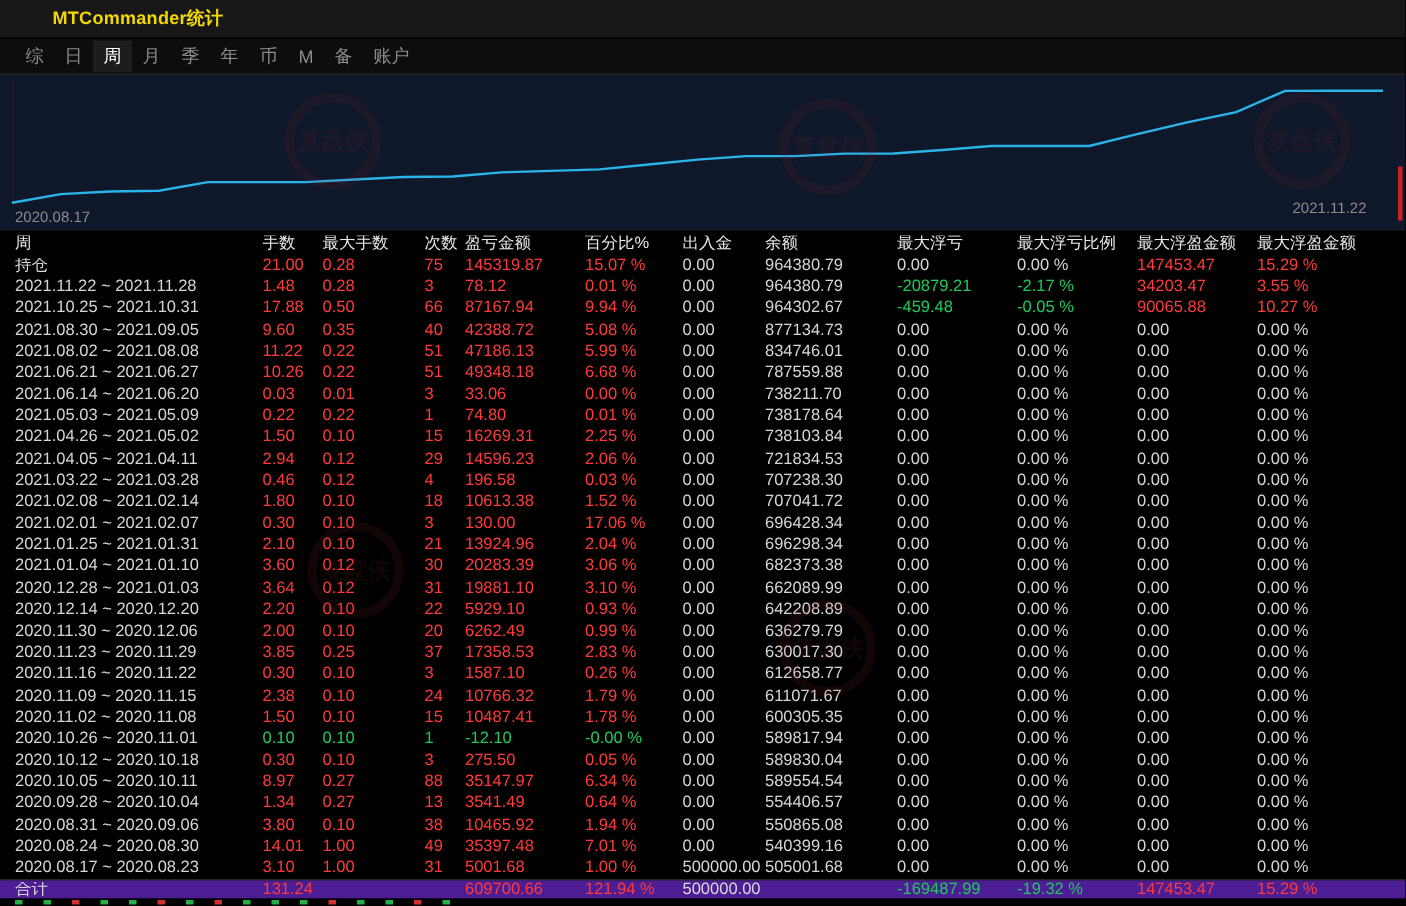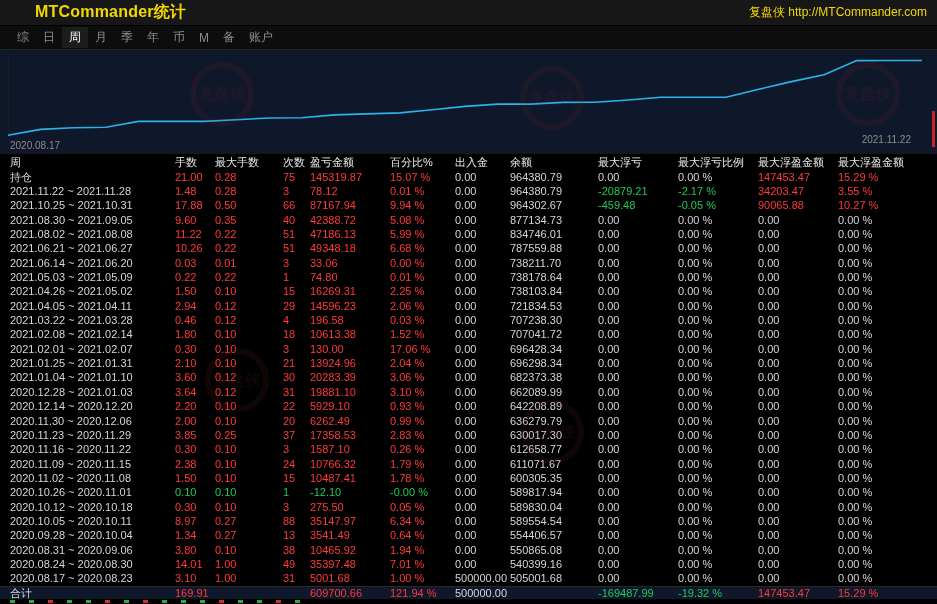--- a/index.html
+++ b/index.html
@@ -8,21 +8,21 @@
     background: #000;
     font-family: "Liberation Sans", "DejaVu Sans", sans-serif;
   }
   .window { position: relative; width: 937px; height: 604px; background: #000; }
 
   
   .titlebar {
     height: 26px; background: #171717; border-bottom: 1px solid #000;
     display: flex; justify-content: space-between; align-items: center; padding: 0 10px;
   }
-  .title { color: #f2d800; font-size: 16px; font-weight: bold; letter-spacing: .2px; padding-left: 25px; }
+  .title { color: #f2d800; font-size: 12px; font-weight: bold; letter-spacing: .2px; padding-left: 25px; }
   .title-right { color: #f2d800; font-size: 12px; }
 
   
   .menubar {
     height: 24px; background: #0d0d0d; border-bottom: 1px solid #242424;
     display: flex; align-items: center; padding-left: 10px;
   }
   .menu-item { color: #8d8d8d; font-size: 12px; padding: 2px 7px; cursor: default; }
   .menu-item.selected { color: #ffffff; background: #1d1d1d; }
 
@@ -42,42 +42,41 @@
     padding-left: 10px; align-items: center;
   }
   .thead { height: 16px; }
   .thead .cell { color: #e9e9e9; }
   .rows { height: 416px; display: flex; flex-direction: column; }
   .row { flex: 1 1 0; min-height: 0; }
   .cell { font-size: 11px; line-height: 1; white-space: nowrap; overflow: hidden; }
   .c-w { color: #d6d6d6; }
   .c-r { color: #ff3a3a; }
   .c-g { color: #1ecb5a; }
-  .total { height: 13px; background: #0f172a; border-top: 1px solid #272727; }
+  .total { height: 13px; background: #4c1d95; border-top: 1px solid #272727; }
 
   
   .strip { position: relative; height: 5px; background: #000; }
   .tick { position: absolute; bottom: 1px; width: 5px; height: 3px; }
 
   
   #wmlayer { position: absolute; inset: 0; pointer-events: none; z-index: 10; text-decoration: underline; }
   .wm {
     position: absolute; width: 64px; height: 64px; border: 6px solid #8a2a2a; border-radius: 50%;
     color: #8a2a2a; display: flex; align-items: center; justify-content: center;
     font-size: 16px; font-weight: bold; opacity: 0.12;
   }
 </style>
 </head>
 <body>
 
 <div class="window">
 
   <div class="titlebar">
     <span class="title">MTCommander统计</span>
-    <span class="title-right">复盘侠 http://MTCommander.com</span>
   </div>
 
   <div class="menubar" id="menubar">
       <span class="menu-item">综</span>
       <span class="menu-item">日</span>
       <span class="menu-item selected">周</span>
       <span class="menu-item">月</span>
       <span class="menu-item">季</span>
       <span class="menu-item">年</span>
       <span class="menu-item">币</span>
@@ -514,21 +513,21 @@
         <div class="cell c-w">505001.68</div>
         <div class="cell c-w">0.00</div>
         <div class="cell c-w">0.00 %</div>
         <div class="cell c-w">0.00</div>
         <div class="cell c-w">0.00 %</div>
       </div>
     </div>
 
   <div class="grid total" id="trow">
       <div class="cell c-w">合计</div>
-      <div class="cell c-r">169.91</div>
+      <div class="cell c-r">131.24</div>
       <div class="cell c-r"></div>
       <div class="cell c-r"></div>
       <div class="cell c-r">609700.66</div>
       <div class="cell c-r">121.94 %</div>
       <div class="cell c-w">500000.00</div>
       <div class="cell c-w"></div>
       <div class="cell c-g">-169487.99</div>
       <div class="cell c-g">-19.32 %</div>
       <div class="cell c-r">147453.47</div>
       <div class="cell c-r">15.29 %</div>

